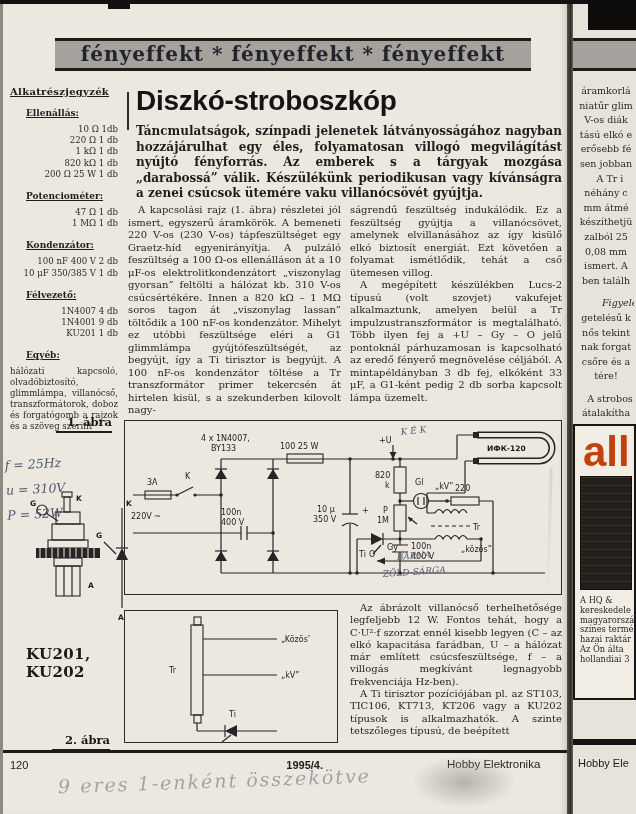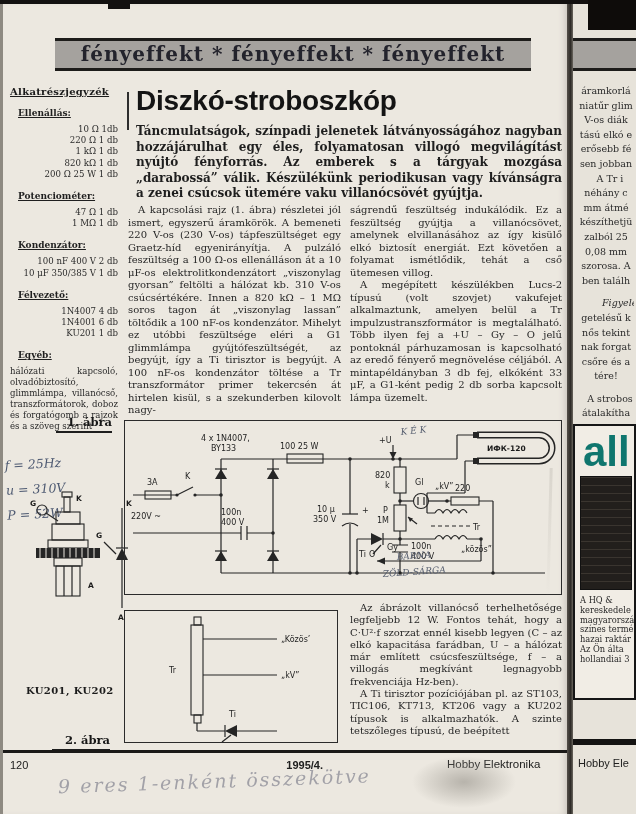--- a/index.html
+++ b/index.html
@@ -22,30 +22,30 @@
   .banner{left:55px;top:38px;width:476px;height:27px;background:#a5a29e;
           border-top:3px solid #1d1c1a;border-bottom:3px solid #1d1c1a;
           text-align:center;font-weight:bold;font-size:20px;line-height:26px;
           color:#23232c;letter-spacing:1px;}
   .banner-next{left:573px;top:38px;width:63px;height:27px;background:#a5a29e;
           border-top:3px solid #1d1c1a;border-bottom:3px solid #1d1c1a;}
 
   
   .sidebar{left:10px;top:86px;width:108px;}
   .sb-title{font-size:10px;font-weight:bold;text-decoration:underline;letter-spacing:.3px;color:#1b1b1b;margin-bottom:4px;}
-  .sb-head{font-size:9px;font-weight:bold;text-decoration:underline;color:#1f1f1f;margin:11px 0 6px 8px;}
+  .sb-head{font-size:9px;font-weight:bold;text-decoration:underline;color:#1f1f1f;margin:11px 0 6px 16px;}
   .sb-item{font-size:8.6px;line-height:11.2px;color:#2a2a2a;text-align:right;}
   .sb-par{font-size:8.6px;line-height:11px;text-align:justify;color:#2a2a2a;}
   .figlabel{font-size:11.5px;font-weight:bold;color:#161616;text-align:right;
             border-bottom:2.5px solid #1d1d1d;padding-bottom:2px;}
   .fig1{left:56px;top:415px;width:56px;}
   .fig2{left:52px;top:733px;width:58px;}
   .hand{font-style:italic;color:#4e5a72;}
   .handnotes{left:6px;top:450px;width:110px;font-size:12.5px;line-height:25px;transform:rotate(-3deg);}
-  .pkg-caption{left:26px;top:685px;width:110px;font-size:10px;font-weight:bold;letter-spacing:.4px;color:#1b1b1b;}
+  .pkg-caption{left:26px;top:645px;width:110px;font-size:15px;font-weight:bold;letter-spacing:.4px;color:#1b1b1b;}
 
   
   .title-rule{left:127px;top:92px;width:2px;height:38px;background:#2e2e2e;}
   .title{left:136px;top:85px;width:430px;font-family:"Liberation Sans",sans-serif;
          font-weight:bold;font-size:28px;color:#141414;letter-spacing:-.3px;}
   .lead{left:136px;top:124px;width:426px;font-weight:bold;font-size:12px;line-height:15.6px;
         text-align:justify;color:#1e1e1e;}
   .col{font-size:10px;line-height:12.5px;text-align:justify;color:#262626;}
   .col p{margin:0;}
   .col p.ind{text-indent:10px;}
@@ -76,21 +76,21 @@
             color:#90909a;opacity:.8;transform:rotate(-2deg);font-style:italic;}
 
   
   .np-lines{left:578px;top:84px;width:56px;overflow:hidden;}
   .np-line{font-size:9.5px;line-height:14.6px;color:#2b2b2b;white-space:nowrap;text-align:center;}
   .np-line.gap{margin-top:8px;}
   .np-line.indnt{text-indent:8px;}
   .np-line.ital{font-style:italic;margin-left:24px;}
   .adbox{left:573px;top:424px;width:59px;height:272px;border:2px solid #161616;background:#f1ede5;overflow:hidden;}
   .ad-title{position:absolute;left:8px;top:2px;font-family:"Liberation Sans",sans-serif;
-            font-weight:bold;font-size:42px;color:#0f766e;}
+            font-weight:bold;font-size:42px;color:#c2410c;}
   .ad-img{position:absolute;left:5px;top:50px;width:50px;height:112px;
           background:repeating-linear-gradient(0deg,#221f1c 0 7px,#3a352f 7px 8px);border:1px solid #111;}
   .ad-lines{position:absolute;left:5px;top:170px;width:60px;}
   .ad-line{font-size:8.3px;line-height:9.8px;color:#2a2a2a;white-space:nowrap;}
   .nprule{left:573px;top:739px;width:63px;height:6px;background:#141312;}
   .np-foot{left:578px;top:757px;font-family:"Liberation Sans",sans-serif;font-size:11px;color:#20201f;white-space:nowrap;}
 </style>
 </head>
 <body>
 
@@ -119,21 +119,21 @@
     <div class="sb-head">Potenciométer:</div>
     <div class="sb-item">47 Ω 1 db</div>
     <div class="sb-item">1 MΩ 1 db</div>
 
     <div class="sb-head">Kondenzátor:</div>
     <div class="sb-item">100 nF 400 V 2 db</div>
     <div class="sb-item">10 μF 350/385 V 1 db</div>
 
     <div class="sb-head">Félvezető:</div>
     <div class="sb-item">1N4007 4 db</div>
-    <div class="sb-item">1N4001 6 db</div>
+    <div class="sb-item">1N4001 9 db</div>
     <div class="sb-item">KU201 1 db</div>
 
     <div class="sb-head">Egyéb:</div>
     <div class="sb-par">hálózati kapcsoló, olvadóbiztosító, glimmlámpa, villanócső, transzformátorok, doboz és forgatógomb a rajzok és a szöveg szerint</div>
   </div>
 
   <div class="abs figlabel fig1">1. ábra</div>
 
   <div class="abs hand handnotes">
     <div>f = 25Hz</div>
@@ -332,21 +332,21 @@
     <div class="np-line">V-os diák</div>
     <div class="np-line">tású elkó e</div>
     <div class="np-line">erősebb fé</div>
     <div class="np-line">sen jobban</div>
     <div class="np-line indnt">A Tr i</div>
     <div class="np-line">néhány c</div>
     <div class="np-line">mm átmé</div>
     <div class="np-line">készíthetjü</div>
     <div class="np-line">zalból 25</div>
     <div class="np-line">0,08 mm</div>
-    <div class="np-line">szorosa. A</div>
+    <div class="np-line">ismert. A</div>
     <div class="np-line">ben találh</div>
     <div class="np-line gap ital">Figyelemf</div>
     <div class="np-line">getelésű k</div>
     <div class="np-line">nős tekint</div>
     <div class="np-line">nak forgat</div>
     <div class="np-line">csőre és a</div>
     <div class="np-line">tére!</div>
     <div class="np-line gap indnt">A strobos</div>
     <div class="np-line">átalakítha</div>
   </div>

